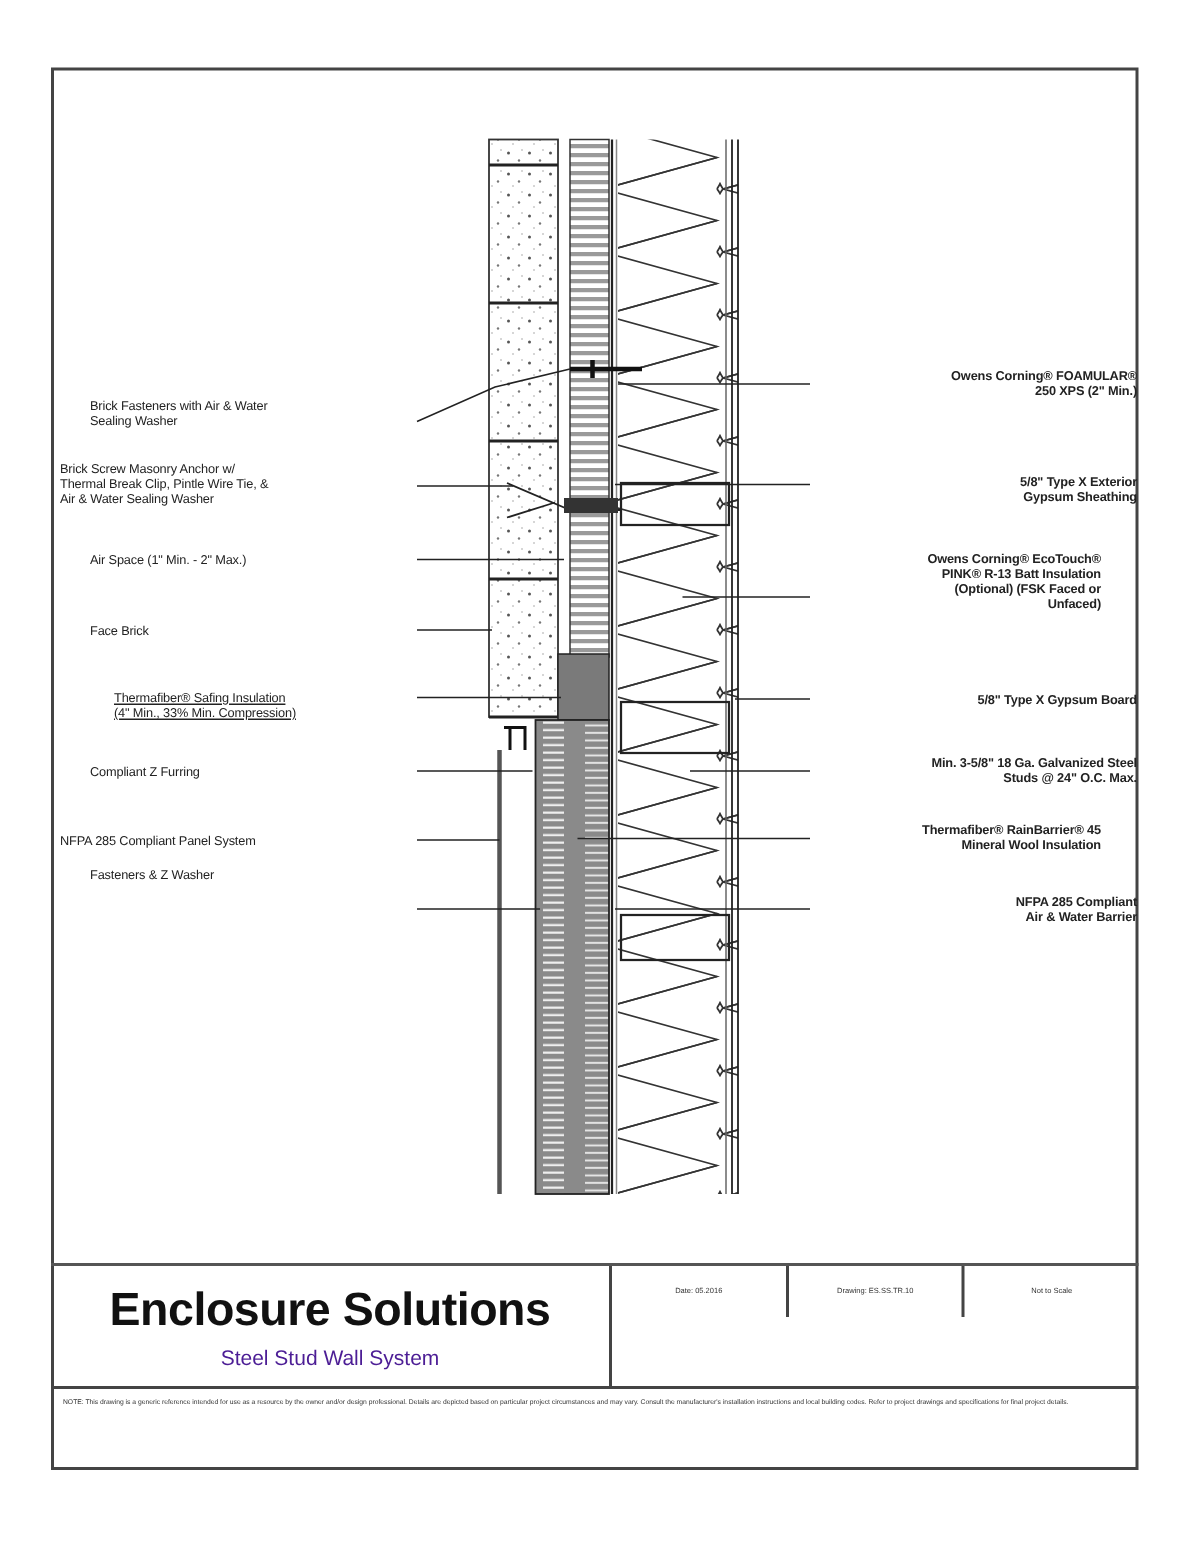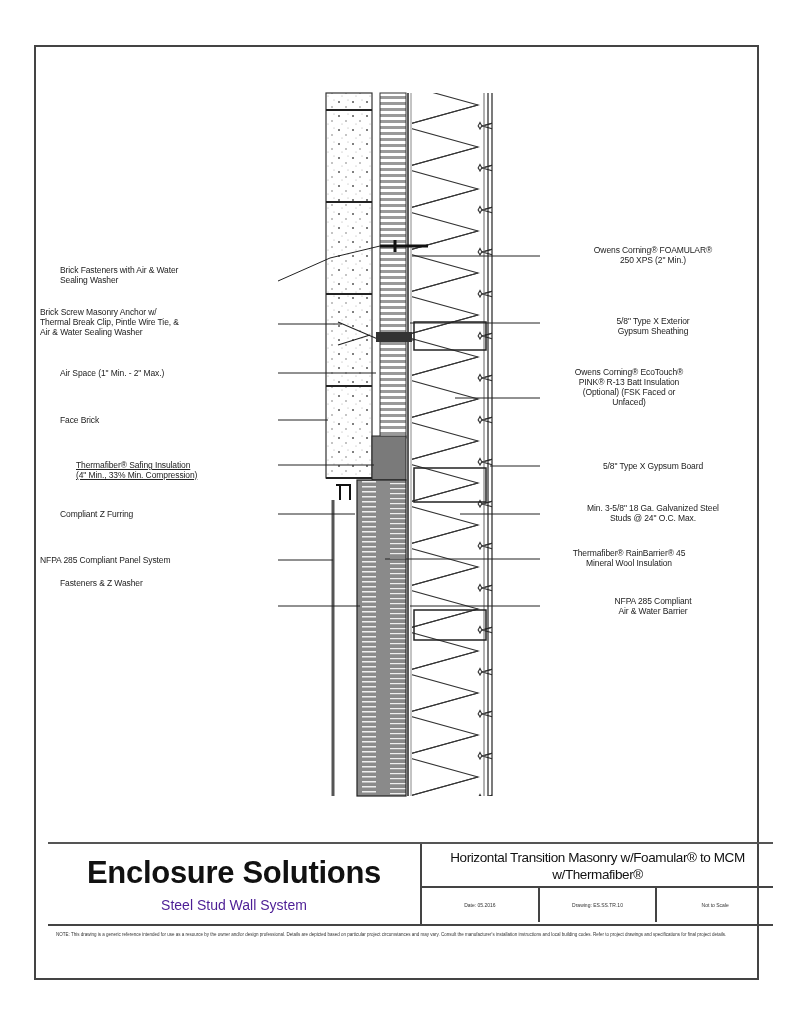--- a/index.html
+++ b/index.html
@@ -1,22 +1,22 @@
 <!DOCTYPE html>
 <html><head>
 <meta charset="utf-8">
 <style>
   html,body{margin:0;padding:0;background:#fff;}
   body{width:796px;height:1030px;position:relative;overflow:hidden;font-family:"Liberation Sans",sans-serif;color:#111;}
   .sheet{position:absolute;left:34px;top:45px;width:725px;height:935px;border:2px solid #444;box-sizing:border-box;}
   svg.drawing{position:absolute;left:0;top:0;}
   .lbl{position:absolute;font-size:8.5px;line-height:10px;color:#222;letter-spacing:-0.1px;}
   .lbl.l{}
-  .lbl.r{text-align:center;}
-  .tb{position:absolute;left:48px;top:842px;width:725px;height:138px;box-sizing:border-box;border-top:2px solid #555;}
+  .lbl.r{text-align:right;font-weight:bold;}
+  .tb{position:absolute;left:34px;top:842px;width:725px;height:138px;box-sizing:border-box;border-top:2px solid #555;}
   .tb .left{position:absolute;left:0;top:0;width:374px;height:80px;border-right:2px solid #444;box-sizing:border-box;text-align:center;}
   .tb .brand{font-size:31px;font-weight:bold;margin-top:11px;letter-spacing:-0.3px;}
   .tb .sub{font-size:14px;margin-top:6px;color:#4c1d95;}
   .tb .right{position:absolute;left:374px;top:0;width:351px;height:80px;}
   .tb .title{height:44px;border-bottom:2px solid #444;box-sizing:border-box;text-align:center;font-size:13.5px;line-height:17px;padding-top:5px;letter-spacing:-0.4px;}
   .tb .cells{display:flex;height:34px;}
   .tb .cell{flex:1;border-right:2px solid #444;font-size:5px;display:flex;align-items:center;justify-content:center;color:#333;}
   .tb .cell:last-child{border-right:none;}
   .tb .note{position:absolute;left:0;top:80px;width:725px;border-top:2px solid #444;box-sizing:border-box;padding:5px 8px;font-size:4.5px;line-height:8px;color:#333;}
 </style>
@@ -133,21 +133,20 @@
 Mineral Wool Insulation</div>
 <div class="lbl r" style="left:548px;top:596px;width:210px;white-space:pre-line;">NFPA 285 Compliant
 Air &amp; Water Barrier</div>
 
 <div class="tb">
   <div class="left">
     <div class="brand">Enclosure Solutions</div>
     <div class="sub">Steel Stud Wall System</div>
   </div>
   <div class="right">
-    <div class="title">Horizontal Transition Masonry w/Foamular® to MCM w/Thermafiber®</div>
     <div class="cells">
       <div class="cell">Date: 05.2016</div>
       <div class="cell">Drawing: ES.SS.TR.10</div>
       <div class="cell">Not to Scale</div>
     </div>
   </div>
   <div class="note">NOTE: This drawing is a generic reference intended for use as a resource by the owner and/or design professional. Details are depicted based on particular project circumstances and may vary. Consult the manufacturer's installation instructions and local building codes. Refer to project drawings and specifications for final project details.</div>
 </div>
 
 </body></html>

